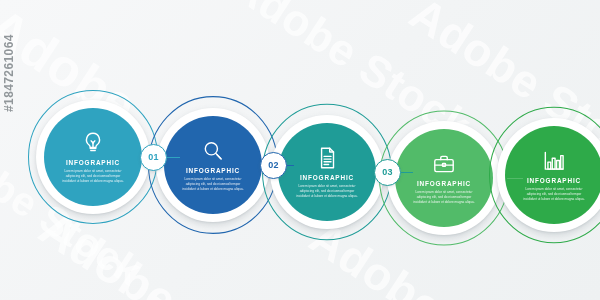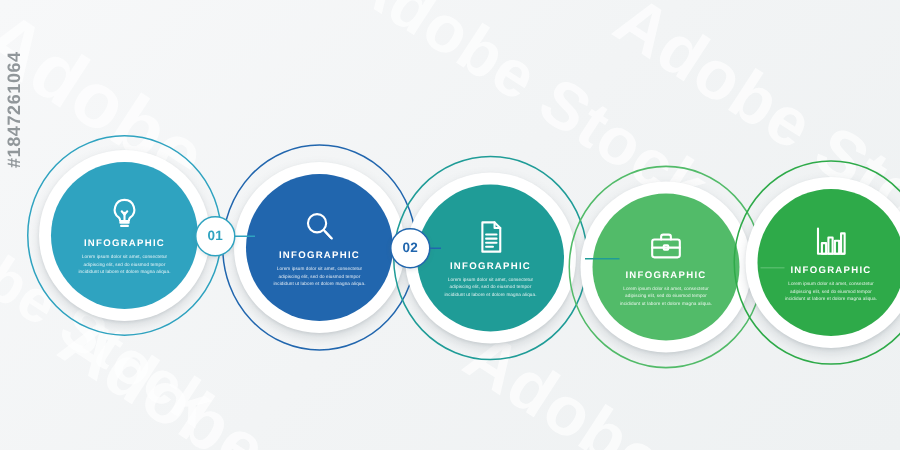--- a/index.html
+++ b/index.html
@@ -159,21 +159,21 @@
   
   .connector {
     position: absolute;
     height: 1.4px;
     background: currentColor;
     top: 65px;
     z-index: 2;
   }
 
   
-  .step.s1 { left: 18px;  top: 92px;  color: #2fa3c0; }
+  .step.s1 { left: 28px;  top: 92px;  color: #2fa3c0; }
   .step.s2 { left: 148px; top: 100px; color: #2166ae; }
   .step.s3 { left: 262px; top: 107px; color: #1f9c97; }
   .step.s4 { left: 379px; top: 113px; color: #52bb69; }
   .step.s5 { left: 489px; top: 110px; color: #2eaa49; }
 
   .step.s1 .connector { left: 128px; width: 24px; }
   .step.s2 .connector { left: 128px; width: 18px; }
   .step.s3 .connector { left: 128px; width: 23px; }
   .step.s4 .connector { left: 128px; width: 16px; }
 
@@ -255,20 +255,23 @@
             <path d="M14.5 3v3.5H18"></path>
             <line x1="9.3" y1="10.5" x2="15.7" y2="10.5"></line>
             <line x1="9.3" y1="13" x2="15.7" y2="13"></line>
             <line x1="9.3" y1="15.5" x2="15.7" y2="15.5"></line>
             <line x1="9.3" y1="18" x2="13.5" y2="18"></line>
           </svg>
         </span>
         <div class="disc-title">INFOGRAPHIC</div>
         <div class="disc-body">Lorem ipsum dolor sit amet, consectetur adipiscing elit, sed do eiusmod tempor incididunt ut labore et dolore magna aliqua.</div>
       </div>
+      <div class="badge">
+        <span class="badge-num">03</span>
+      </div>
       <div class="connector"></div>
     </div>
 
     <div class="step s4">
       <div class="ring-outline"></div>
       <div class="ring-plate"></div>
       <div class="disc">
         <span class="disc-icon">
           <svg viewBox="0 0 24 24" fill="none" stroke="#ffffff" stroke-width="1.3" stroke-linecap="round" stroke-linejoin="round">
             <rect x="3.5" y="8" width="17" height="11" rx="1.4"></rect>

